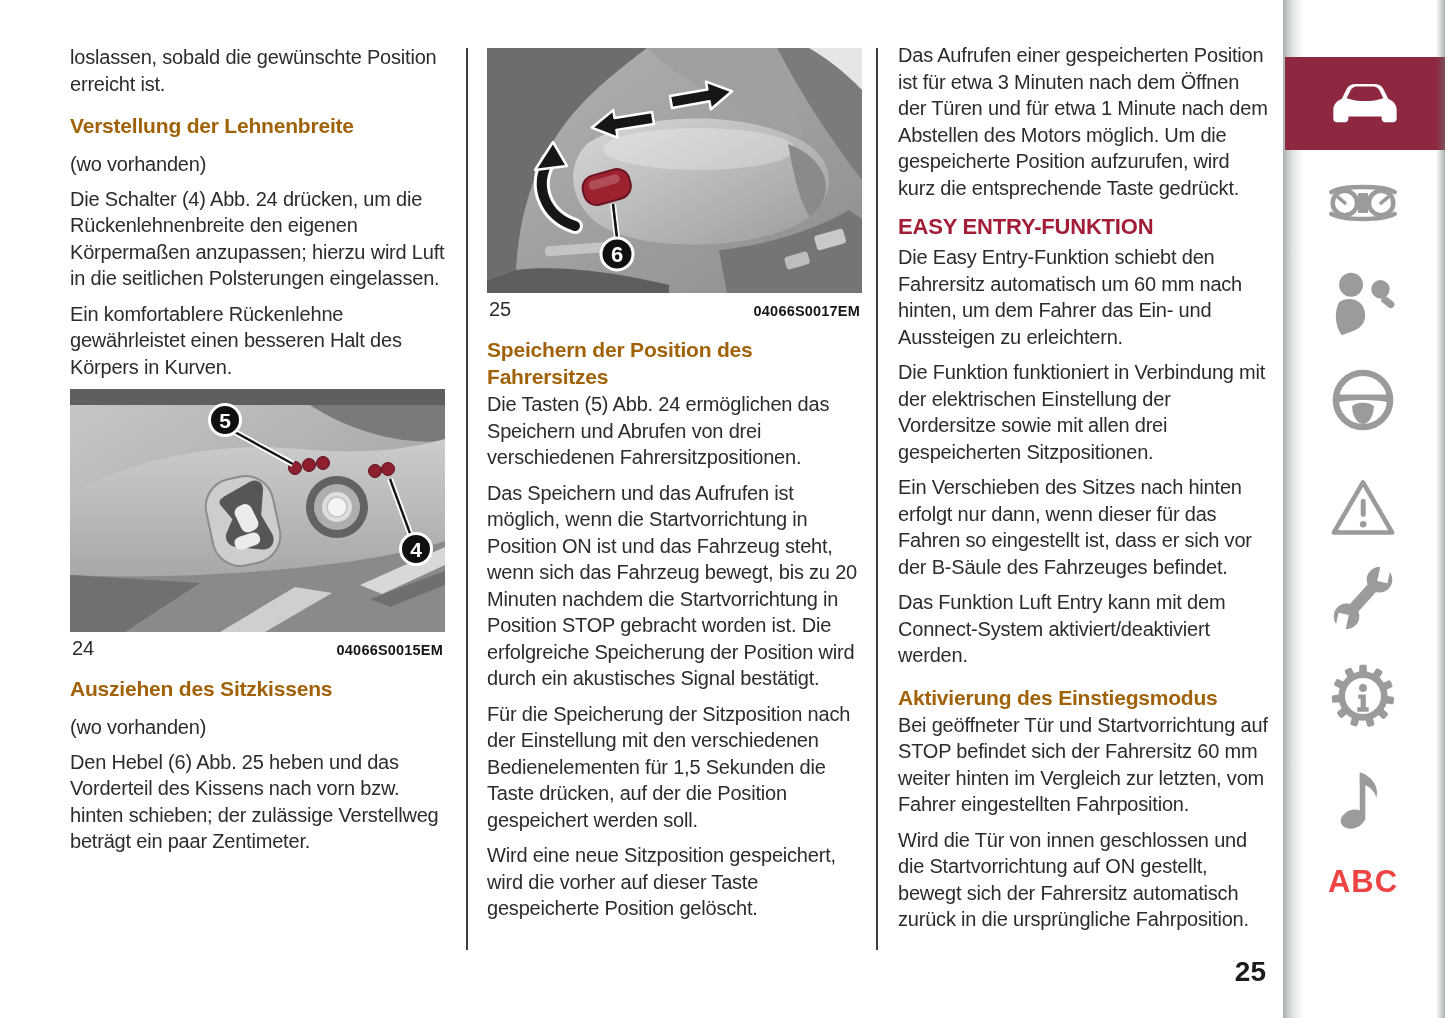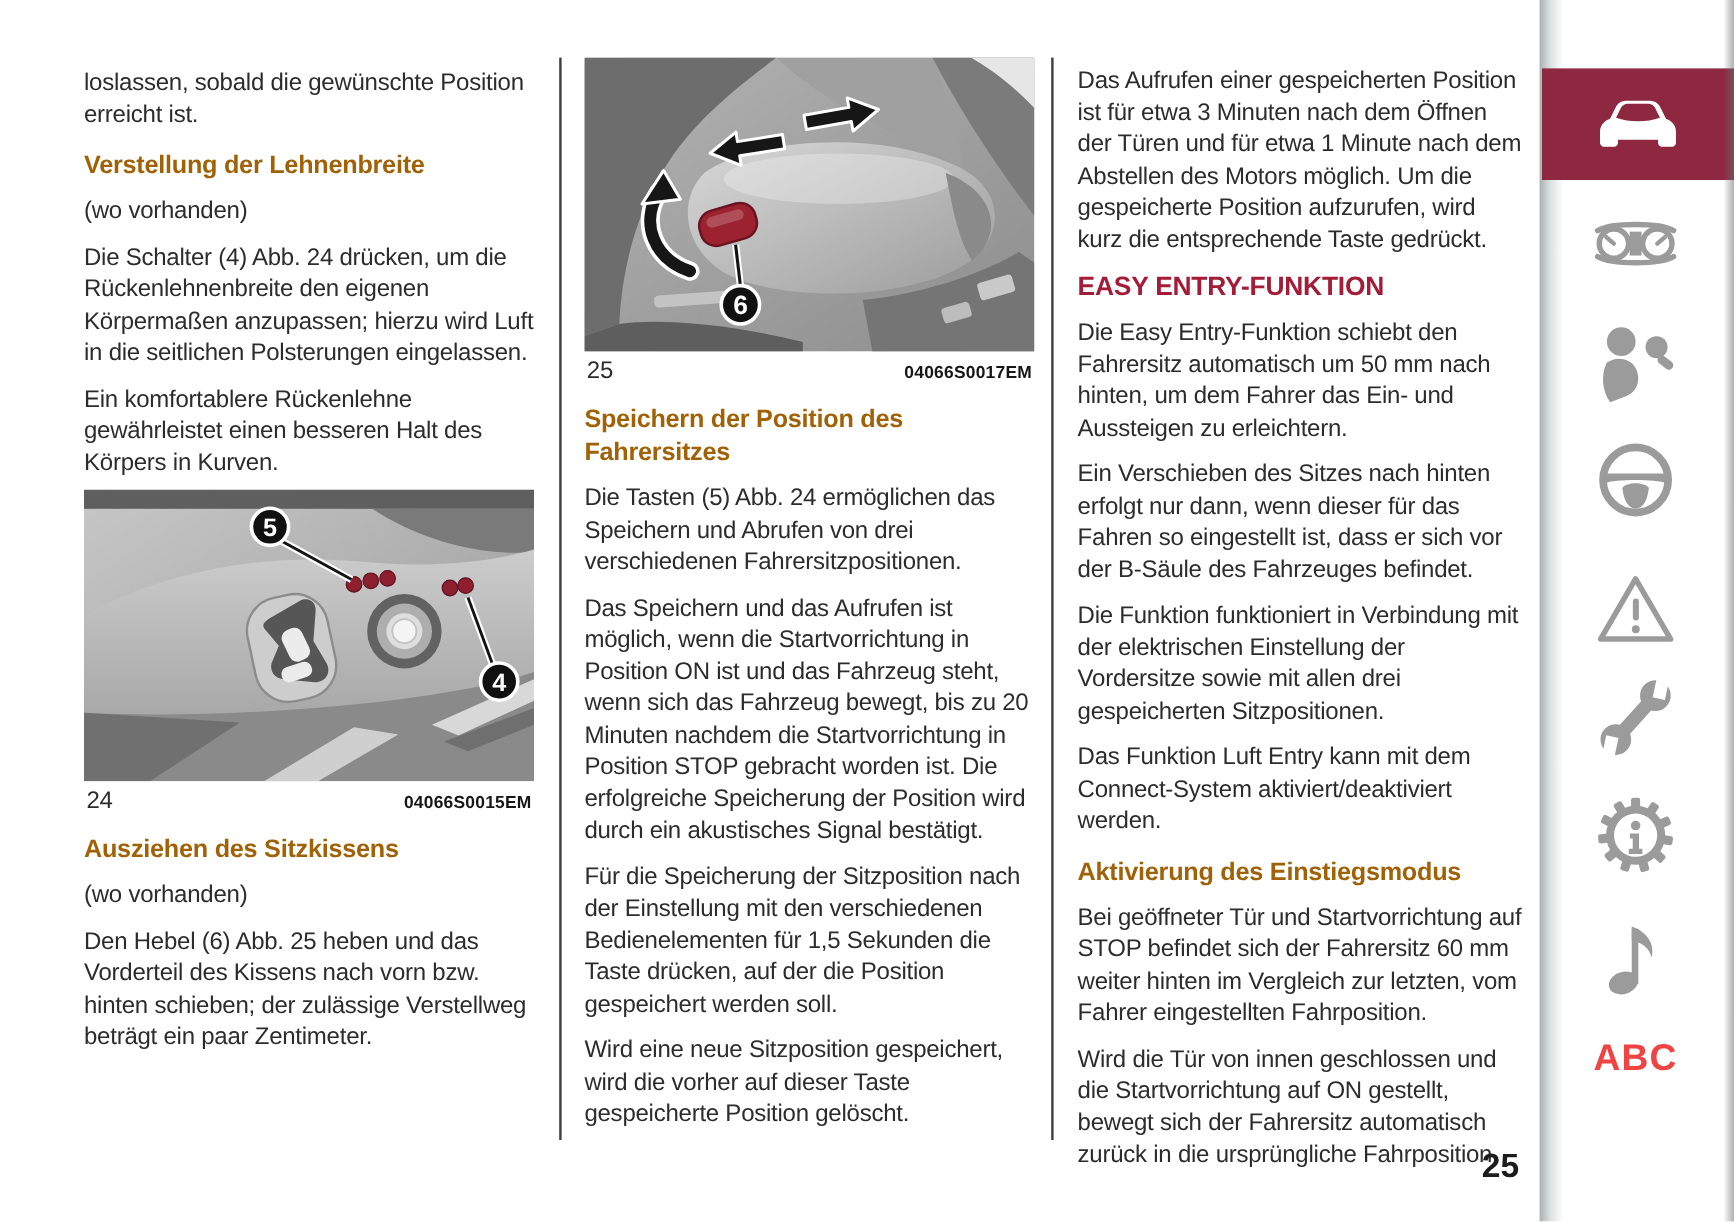--- a/index.html
+++ b/index.html
@@ -3,21 +3,21 @@
 <meta charset="utf-8">
 <style>
   html,body{margin:0;padding:0;}
   body{
     width:1445px;height:1018px;position:relative;background:#ffffff;
     font-family:"Liberation Sans","DejaVu Sans",sans-serif;
     color:#2c2c2c;overflow:hidden;
     -webkit-font-smoothing:antialiased;
   }
   .col{position:absolute;letter-spacing:-0.2px;}
-  .col p{margin:12px 0 9px 0;font-size:20px;line-height:26.5px;}
+  .col p{margin:0 0 9px 0;font-size:20px;line-height:26.5px;}
   .col .availability{margin:12px 0 8px 0;}
   h2.sec{color:#a31c38;font-size:22px;line-height:26px;font-weight:bold;margin:13px 0 4px 0;letter-spacing:-0.2px;}
   h3.sub{color:#a16207;font-size:21px;line-height:27px;font-weight:bold;margin:15px 0 1px 0;letter-spacing:-0.2px;}
   .col-left{left:70px;top:44px;width:378px;}
   .col-mid{left:487px;top:48px;width:378px;}
   .col-right{left:898px;top:42px;width:372px;}
   .vrule{position:absolute;top:48px;height:902px;width:1.5px;background:#3d3d3d;}
   .figure{margin:6px 0 4px 0;}
   .fig-img{display:block;width:375px;}
   .fig-caption{display:flex;justify-content:space-between;align-items:baseline;padding:5px 2px 0 2px;width:371px;}
@@ -184,23 +184,23 @@
   <p>Für die Speicherung der Sitzposition nach der Einstellung mit den verschiedenen Bedienelementen für 1,5 Sekunden die Taste drücken, auf der die Position gespeichert werden soll.</p>
   <p>Wird eine neue Sitzposition gespeichert, wird die vorher auf dieser Taste gespeicherte Position gelöscht.</p>
 </div>
 
 <div class="vrule" style="left:876px;"></div>
 
 <div class="col col-right">
   <p>Das Aufrufen einer gespeicherten Position ist für etwa 3 Minuten nach dem Öffnen der Türen und für etwa 1 Minute nach dem Abstellen des Motors möglich. Um die gespeicherte Position aufzurufen, wird kurz die entsprechende Taste gedrückt.</p>
 
   <h2 class="sec">EASY ENTRY-FUNKTION</h2>
-  <p>Die Easy Entry-Funktion schiebt den Fahrersitz automatisch um 50 mm nach hinten, um dem Fahrer das Ein- und Aussteigen zu erleichtern.</p>
+  <p>Die Easy Entry-Funktion schiebt den Fahrersitz automatisch um 60 mm nach hinten, um dem Fahrer das Ein- und Aussteigen zu erleichtern.</p>
+  <p>Die Funktion funktioniert in Verbindung mit der elektrischen Einstellung der Vordersitze sowie mit allen drei gespeicherten Sitzpositionen.</p>
   <p>Ein Verschieben des Sitzes nach hinten erfolgt nur dann, wenn dieser für das Fahren so eingestellt ist, dass er sich vor der B-Säule des Fahrzeuges befindet.</p>
-  <p>Die Funktion funktioniert in Verbindung mit der elektrischen Einstellung der Vordersitze sowie mit allen drei gespeicherten Sitzpositionen.</p>
   <p>Das Funktion Luft Entry kann mit dem Connect-System aktiviert/deaktiviert werden.</p>
 
   <h3 class="sub">Aktivierung des Einstiegsmodus</h3>
   <p>Bei geöffneter Tür und Startvorrichtung auf STOP befindet sich der Fahrersitz 60 mm weiter hinten im Vergleich zur letzten, vom Fahrer eingestellten Fahrposition.</p>
   <p>Wird die Tür von innen geschlossen und die Startvorrichtung auf ON gestellt, bewegt sich der Fahrersitz automatisch zurück in die ursprüngliche Fahrposition.</p>
 </div>
 
 <div class="page-number">25</div>
 
 <div class="sidebar-shadow-left"></div>

